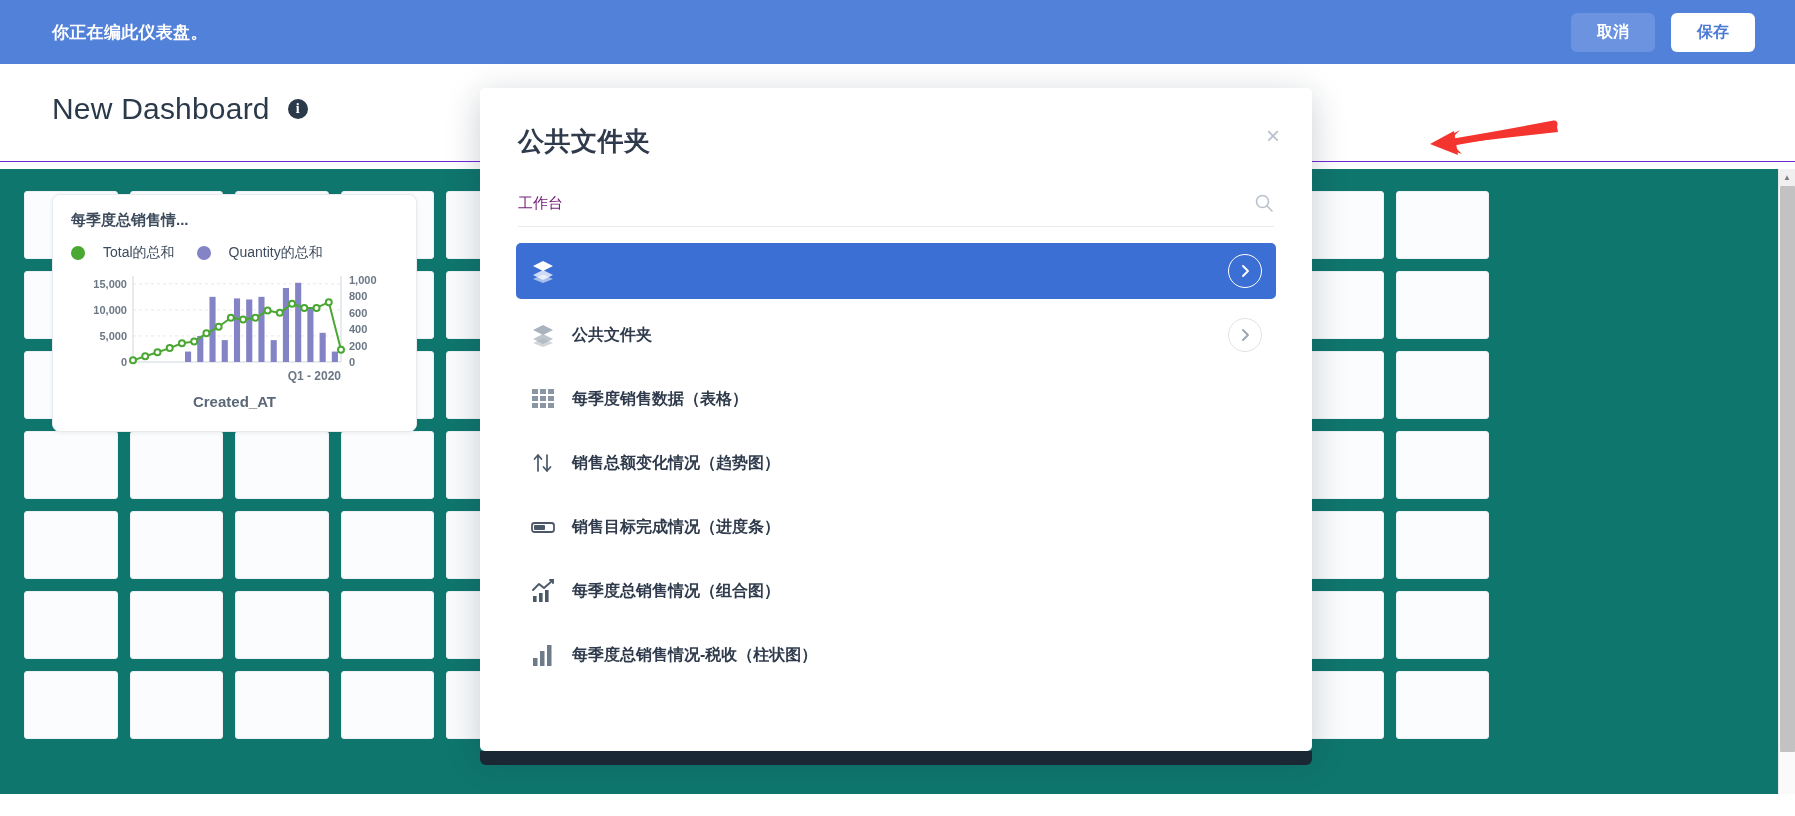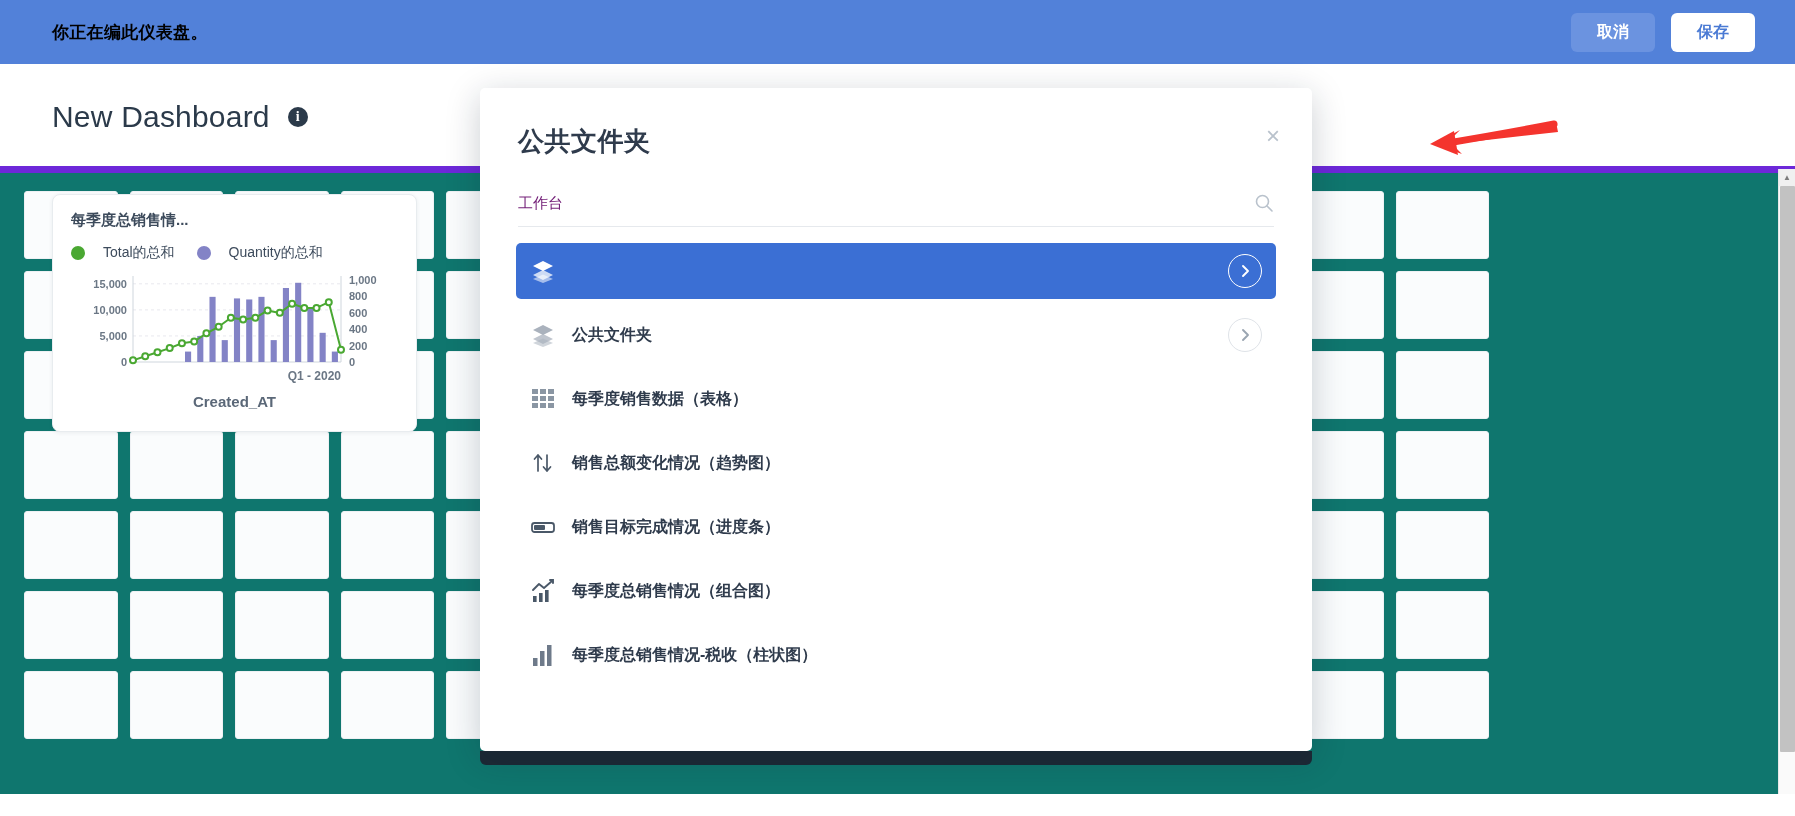--- a/index.html
+++ b/index.html
@@ -9,38 +9,38 @@
     background: #ffffff; overflow: hidden;
   }
   #app { position: relative; width: 1795px; height: 816px; background:#fff; }
 
   
   .edit-banner {
     position:absolute; left:0; top:0; width:1795px; height:64px;
     background:#5281d9; display:flex; align-items:center;
     padding: 0 40px 0 52px; z-index: 40;
   }
-  .edit-banner-text { color:#000000; font-size:17px; font-weight:600; letter-spacing:.3px; }
+  .edit-banner-text { color:#ffffff; font-size:17px; font-weight:600; letter-spacing:.3px; }
   .edit-banner-actions { margin-left:auto; display:flex; align-items:center; gap:16px; }
   .btn-cancel {
     background:#6b93e0; color:#fff; border:none; border-radius:6px;
     padding:9px 26px; font-size:16px; font-weight:600; cursor:pointer;
     font-family:inherit;
   }
   .btn-save {
     background:#ffffff; color:#4a7ad4; border:none; border-radius:6px;
     padding:9px 26px; font-size:16px; font-weight:600; cursor:pointer;
     font-family:inherit;
   }
 
   
   .dash-header {
-    position:absolute; left:0; top:68px; width:1795px; height:105px;
+    position:absolute; left:0; top:57px; width:1795px; height:105px;
     background:#ffffff; display:flex; align-items:center;
-    padding: 0 32px 0 52px; border-bottom:7px solid #6d28d9; z-index:20;
+    padding: 0 32px 0 52px; border-bottom:1px solid #6d28d9; z-index:20;
   }
   .dash-title { font-size:30px; font-weight:400; color:#2b3a4a; letter-spacing:.2px; }
   .info-icon {
     margin-left:18px; width:20px; height:20px; border-radius:50%;
     background:#2b3a4a; color:#fff; font-size:14px; font-weight:700;
     display:flex; align-items:center; justify-content:center;
     font-family:"Liberation Serif", serif; cursor:pointer;
   }
   .header-tools { margin-left:auto; display:flex; align-items:center; gap:26px; }
   .tool-plus {

